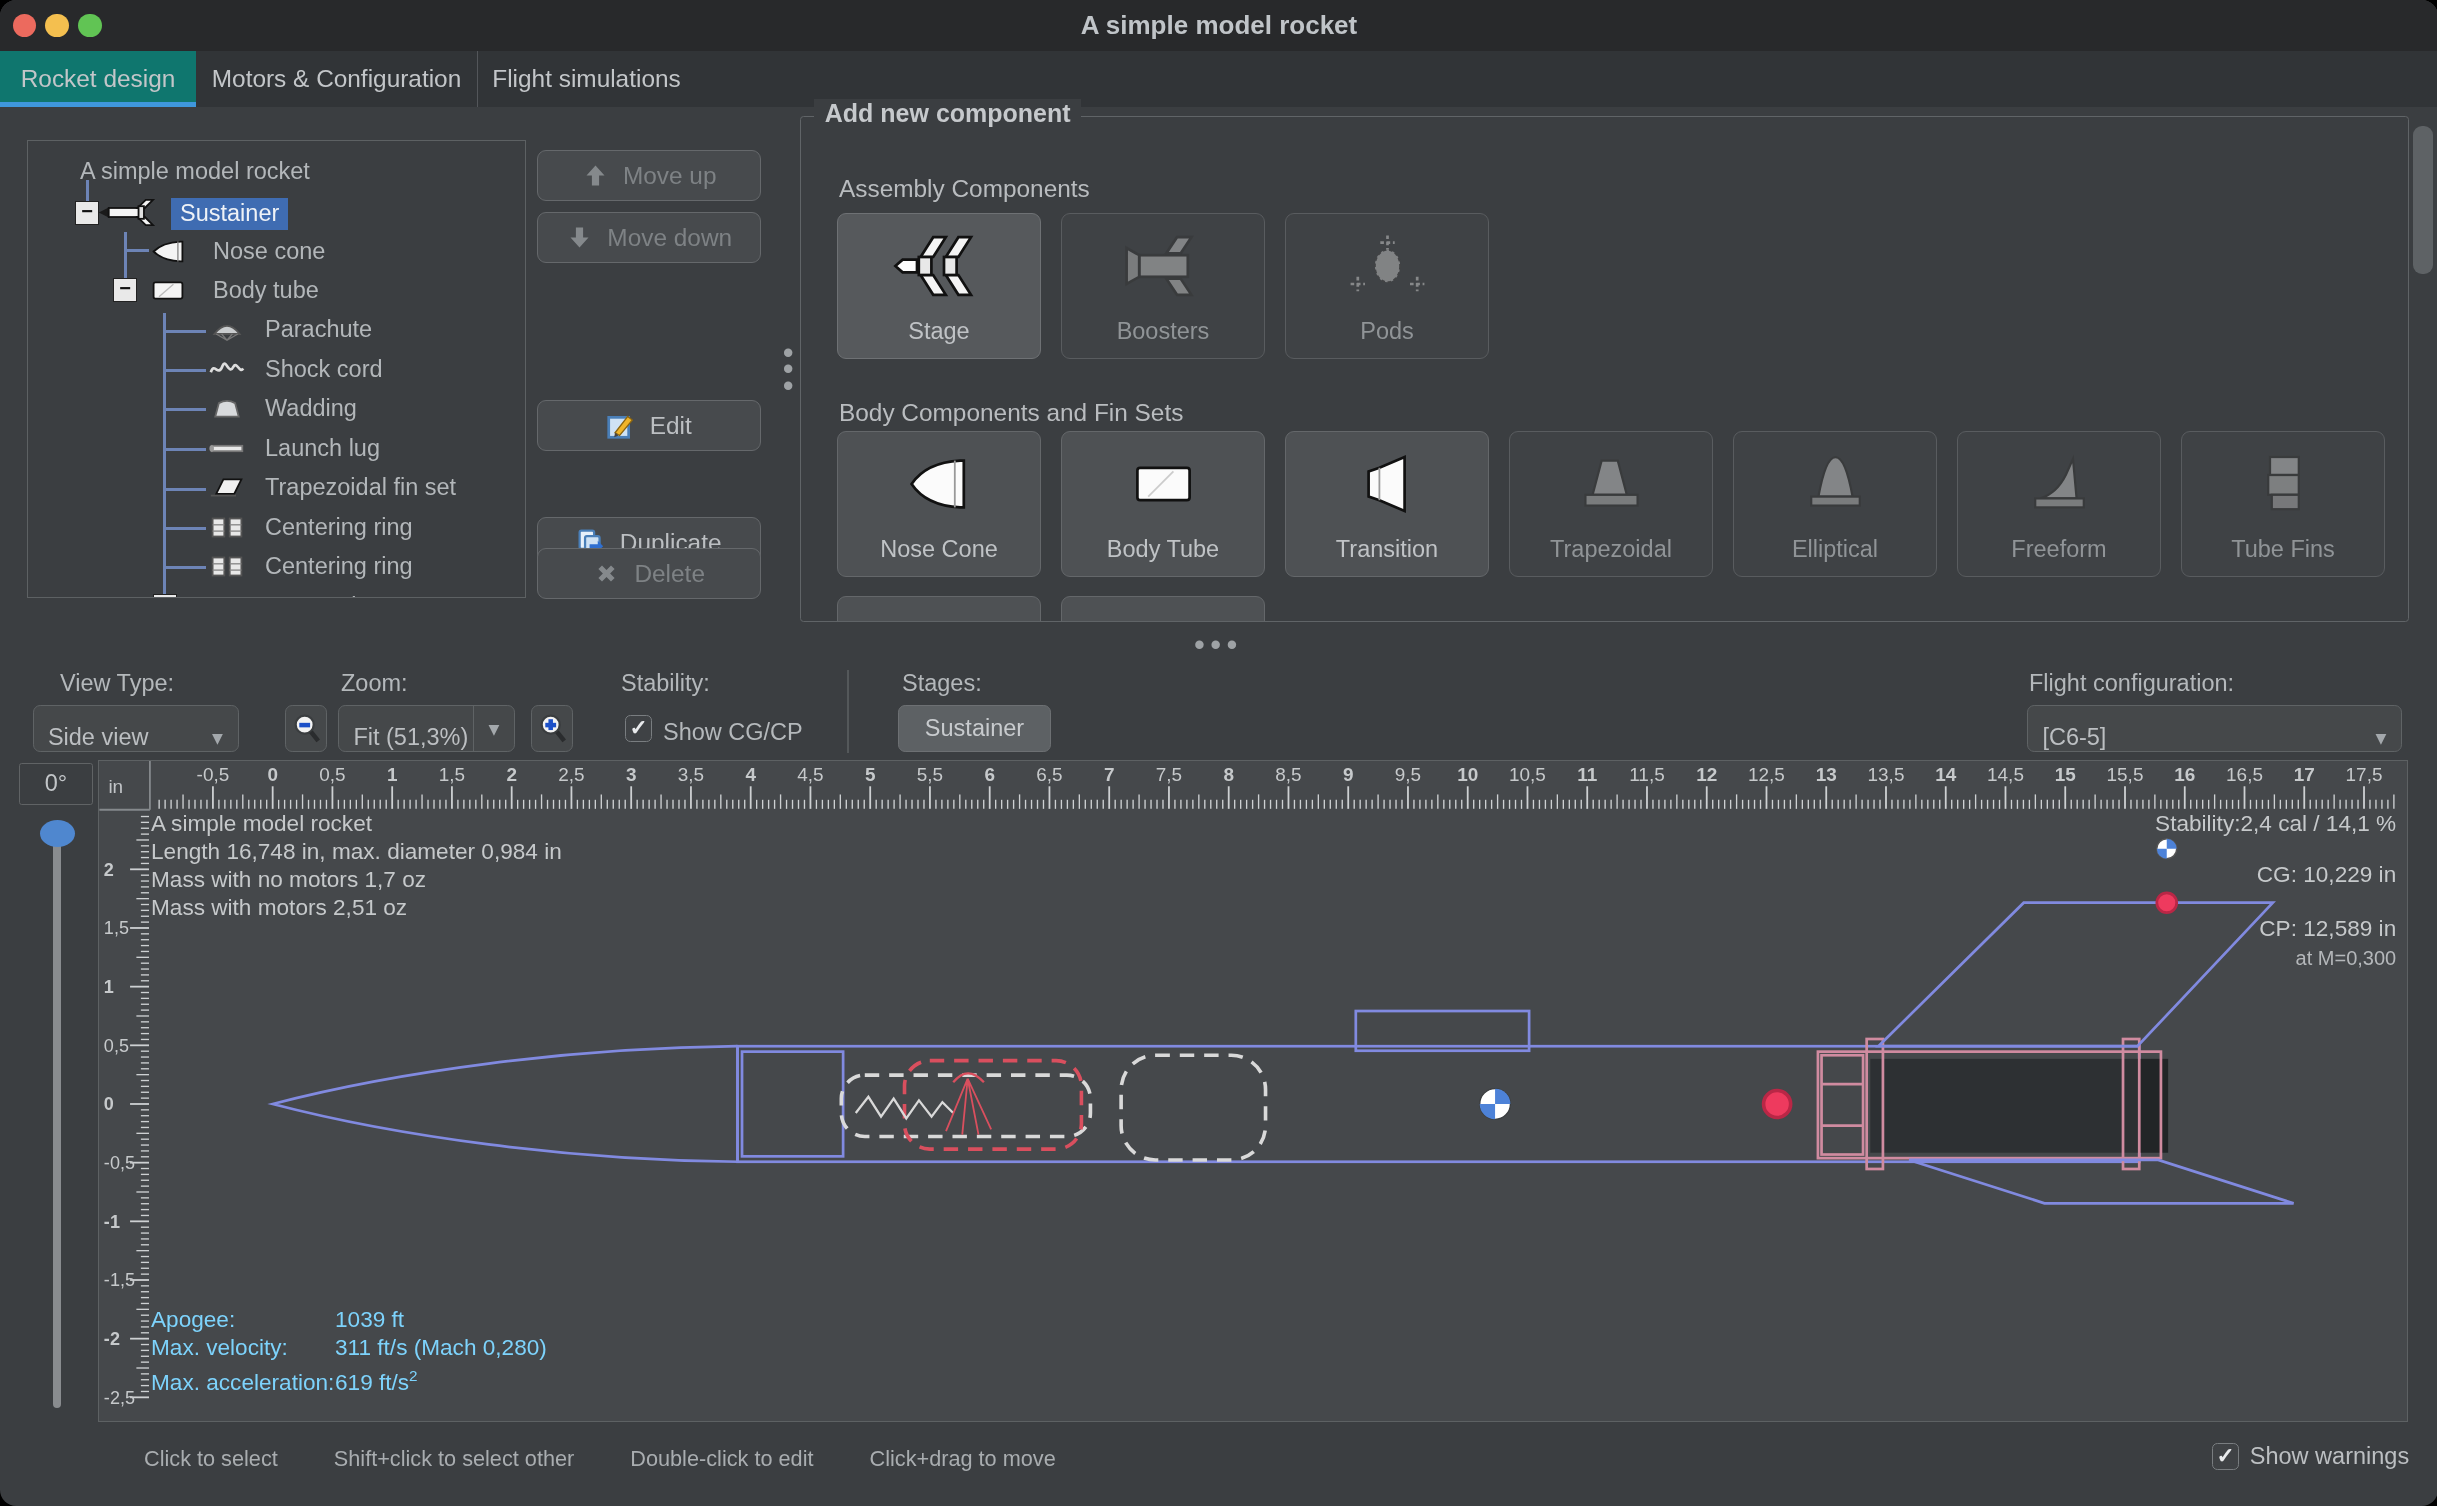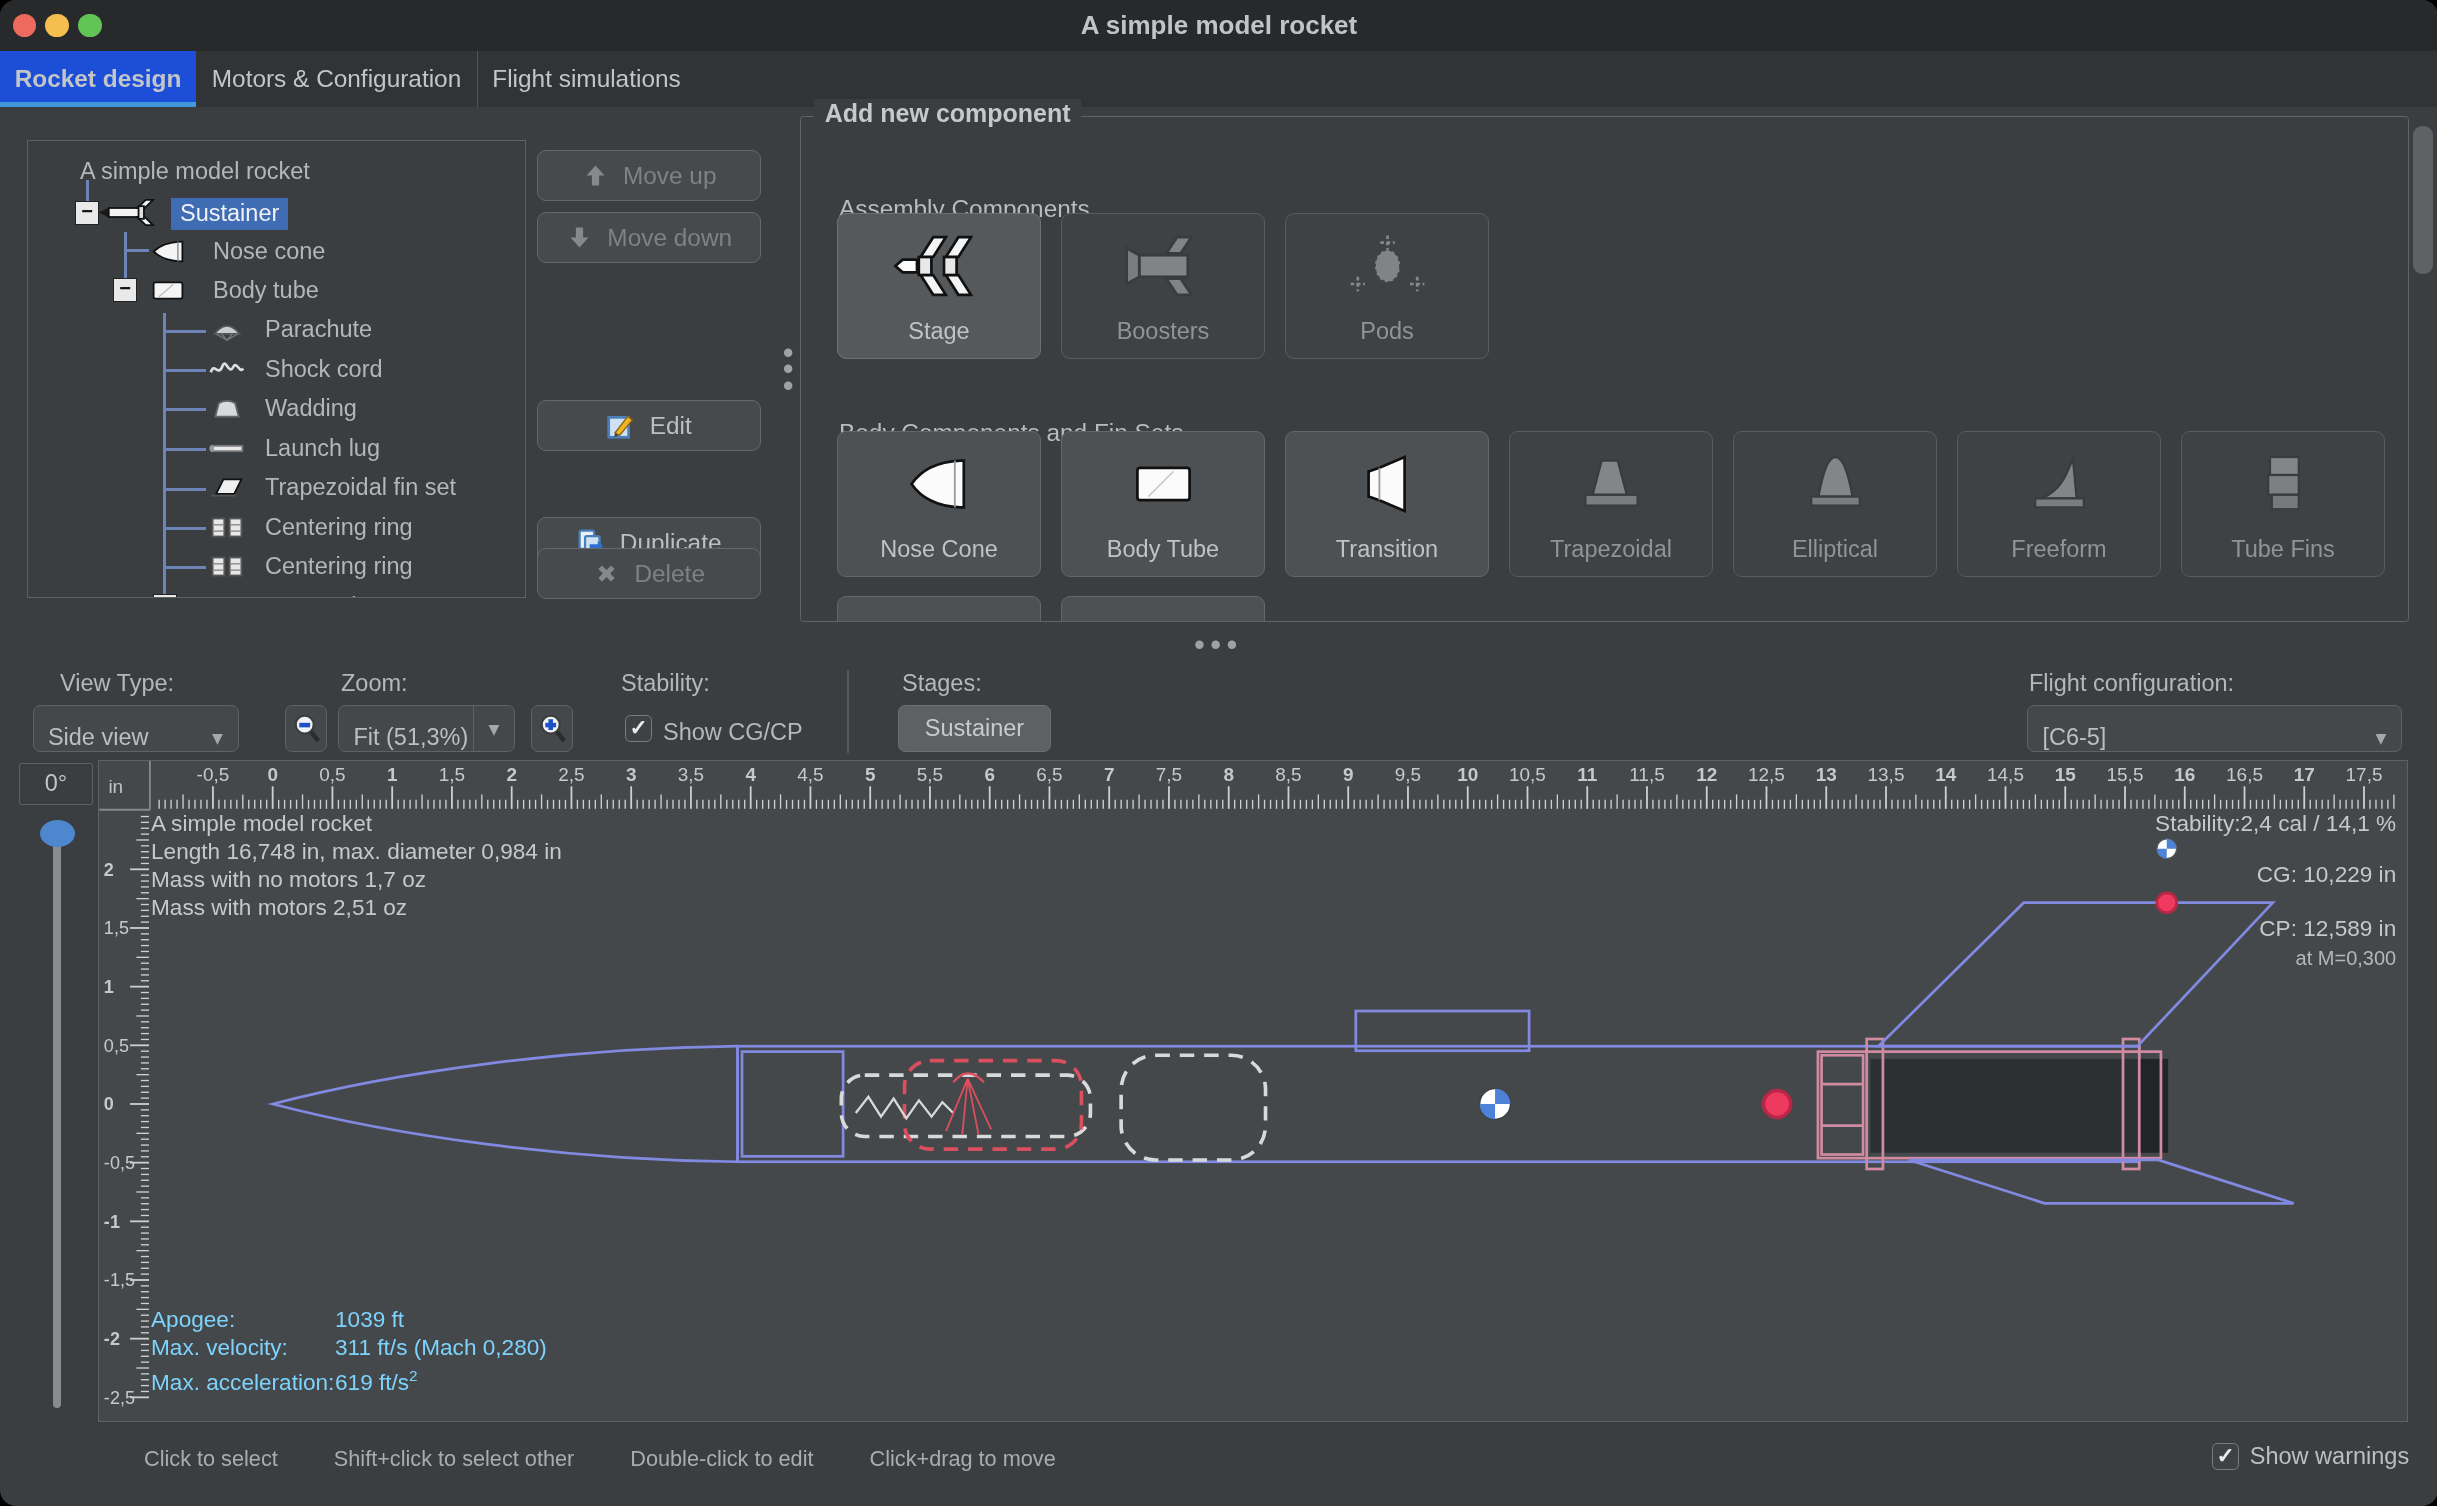--- a/index.html
+++ b/index.html
@@ -6,40 +6,40 @@
   body{width:2438px;height:1506px;font-family:"Liberation Sans",sans-serif;-webkit-font-smoothing:antialiased;}
   .abs{position:absolute;}
   #win{position:relative;width:2438px;height:1506px;background:#3b3e41;border-radius:16.3px;overflow:hidden;}
   
   #titlebar{left:0;top:0;width:2438px;height:51px;background:#28292b;}
   .tl{width:23.5px;height:23.5px;border-radius:50%;top:13.5px;}
   #title{left:0;top:0;width:2438px;height:51px;line-height:51px;text-align:center;color:#c0c4c8;font-size:26px;font-weight:bold;}
   
   #tabbar{left:0;top:51px;width:2438px;height:56px;background:#313437;}
   .tab{height:56px;line-height:56px;text-align:center;color:#c3c6c9;font-size:24.4px;float:left;box-sizing:border-box;}
-  .tab.sel{background:#1d4ed8;font-weight:bold;}
+  .tab.sel{background:#0f766e;}
   .tab.div{border-left:1.8px solid #53565a;}
   #tab-underline{left:0;top:102px;height:5.4px;background:#3f97dc;}
   
   .panel{border:1.8px solid #5d6163;box-sizing:border-box;}
   #tree-panel{left:27px;top:140px;width:499px;height:458px;overflow:hidden;}
   .tree-label{font-size:23.5px;color:#b3b7ba;white-space:nowrap;}
   .tree-label.sel{background:#3f6cb2;color:#eef2f7;padding:2.7px 9px;}
   .conn{background:#6d84b6;}
   .expander{width:24.4px;height:24.4px;background:#e9e9e9;border:1.8px solid #222;box-sizing:border-box;color:#111;font-size:20px;line-height:19px;text-align:center;font-weight:bold;}
   .sbthumb{background:#5e6265;border-radius:9px;}
   
   .actbtn{width:224px;height:51px;border:1.8px solid #65686b;border-radius:9px;background:#474a4d;display:flex;align-items:center;justify-content:center;font-size:24.4px;box-sizing:border-box;}
   .actbtn .lbl{margin-left:14.4px;}
   .actbtn.en{color:#bcbfc2;}
   .actbtn.dis{color:#7e8285;}
   
   #addpanel{left:800px;top:116px;width:1609px;height:506px;border:1.8px solid #606467;border-radius:3.6px;position:absolute;overflow:hidden;box-sizing:border-box;}
   #addlegend{left:814px;top:99px;background:#3b3e41;padding:0 10.8px;font-size:25px;font-weight:bold;color:#c6c9cc;}
-  .seclabel{font-size:24.4px;color:#b9bcbf;margin-top:20px;}
+  .seclabel{font-size:24.4px;color:#b9bcbf;}
   .compbtn{width:204px;height:146px;border-radius:9px;box-sizing:border-box;display:flex;flex-direction:column;align-items:center;position:absolute;}
   .compbtn .cico{flex:1;display:flex;align-items:center;justify-content:center;}
   .compbtn .clbl{font-size:23.5px;margin-bottom:12.6px;}
   .compbtn.hl{background:#56595c;border:1.8px solid #6e7174;}
   .compbtn.en{background:#4e5154;border:1.8px solid #64676a;}
   .compbtn.dis{background:#3f4245;border:1.8px solid #595c5f;}
   .compbtn.en .clbl,.compbtn.hl .clbl{color:#c0c3c6;}
   .compbtn.dis .clbl{color:#909497;}
   .compbtn.dis .cico{opacity:.45;filter:grayscale(100%);}
   .dots{color:#9ea2a5;}

